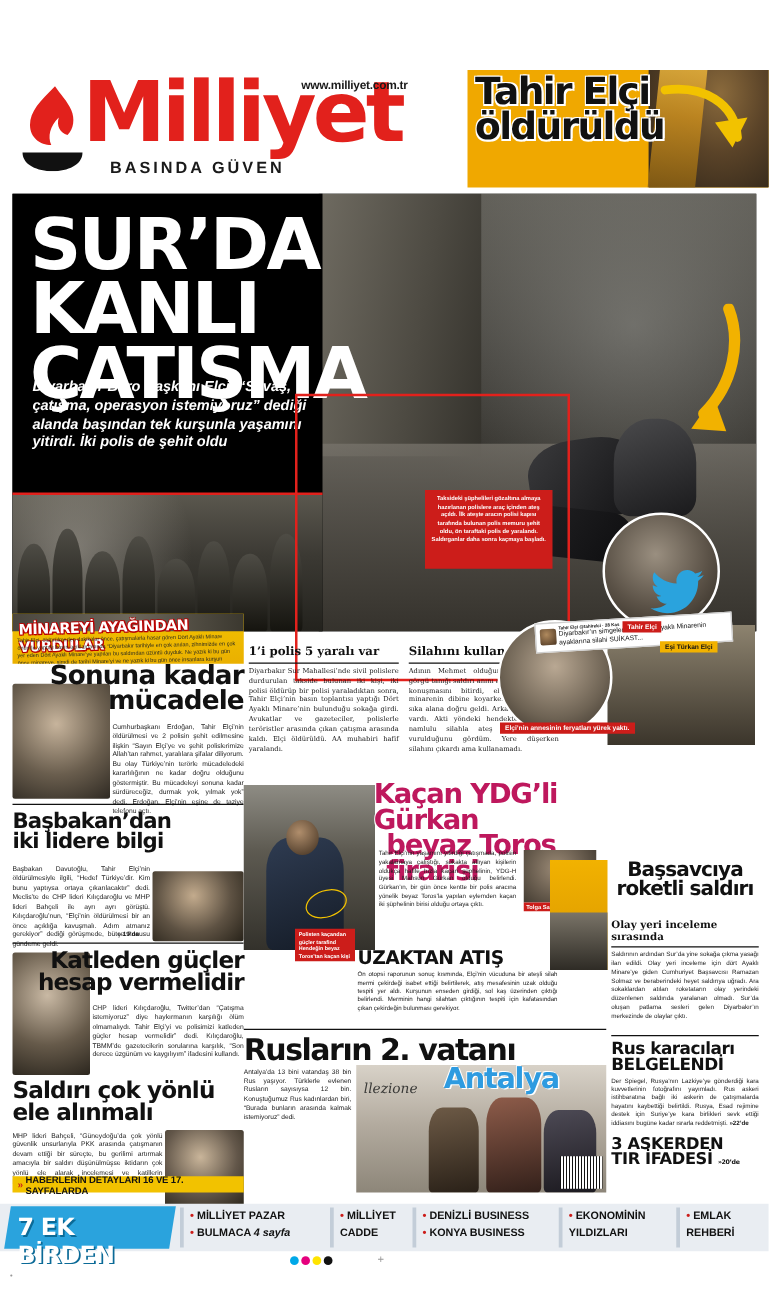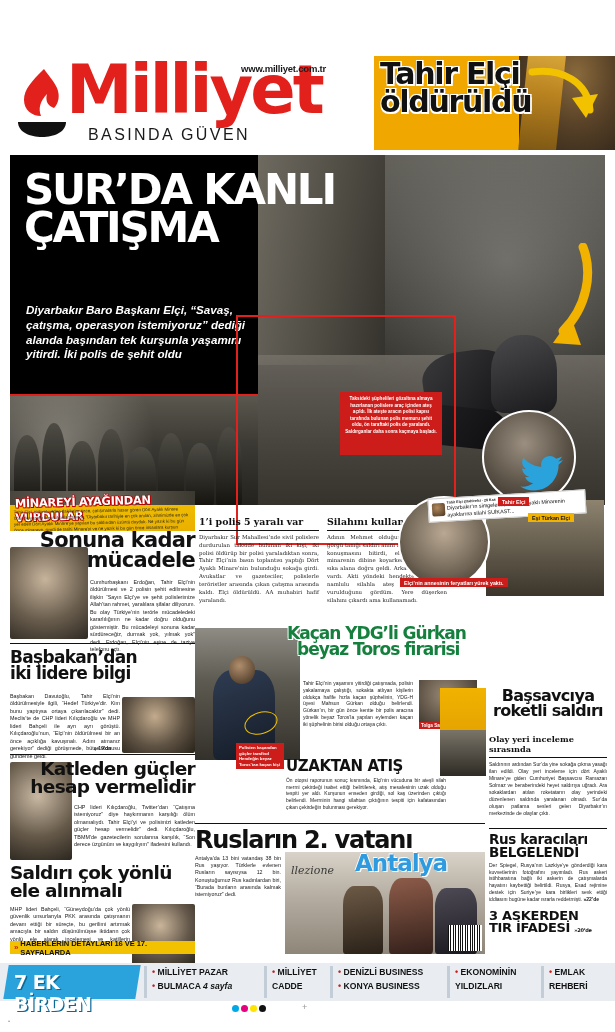--- a/index.html
+++ b/index.html
@@ -25,21 +25,21 @@
     font-weight: bold; font-size: 67px; letter-spacing: -3px;
     color: #e2211c; line-height: 1;
   }
   .mh-web {
     position: absolute; left: 241px; top: 8px;
     font-size: 9.5px; font-weight: bold; color: #1a1a1a;
     letter-spacing: -0.2px;
   }
   .mh-slogan {
     position: absolute; left: 88px; top: 71px;
-    font-size: 16px; font-weight: normal; color: #1a1a1a;
+    font-size: 13px; font-weight: bold; color: #1a1a1a;
     letter-spacing: 2.4px;
   }
   .mh-date {
     position: absolute; left: 257px; top: 122px;
     font-size: 6.6px; font-weight: bold; color: #111; line-height: 1.35;
     text-align: right; width: 112px;
   }
   .mh-rule { position: absolute; left: 14px; top: 148px; width: 356px; height: 3px; background: #e2211c; }
 
   
@@ -85,21 +85,21 @@
   .hp-fig3 { position:absolute; left:122px; top:250px; width:130px; height:40px;
     background: linear-gradient(120deg,#2b2b2d,#0d0d0f); border-radius:30px; transform: rotate(6deg); }
   .hp-wall { position:absolute; left:0; top:0; width:130px; height:210px;
     background: linear-gradient(100deg,#6f6b61 0%, #4d4a42 60%, #34322c 100%); }
   .hp-arrow { position:absolute; right:6px; top:88px; width:86px; height:120px; }
 
   .hero-mask { position: absolute; left: 0; top: 0; width: 248px; height: 350px; background: #000; }
   .hero-h1 {
     position: absolute; left: 14px; top: 16px; width: 340px;
     font-family: "DejaVu Sans", sans-serif;
-    font-weight: bold; font-size: 42px; line-height: 0.90;
+    font-weight: bold; font-size: 57px; line-height: 0.90;
     color: #fff; letter-spacing: -2.2px;
   }
   .hero-h1 .l2 { display: block; }
   .hero-deck {
     position: absolute; left: 16px; top: 148px; width: 226px;
     font-family: "Liberation Sans", sans-serif;
     font-style: italic; font-weight: bold; font-size: 11.6px; line-height: 1.28;
     color: #fff;
   }
   .hero-crowd {
@@ -180,23 +180,23 @@
 
   
   .kacan { position:absolute; left:195px; top:628px; width:290px; height:132px; background:#fff; }
   .kacan-photo { position:absolute; left:0; top:0; width:105px; height:132px;
     background: linear-gradient(180deg,#8e8c84 0%,#5d5a51 40%,#33312b 100%); overflow:hidden; }
   .kp-man { position:absolute; left:18px; top:42px; width:62px; height:90px;
     background: linear-gradient(160deg,#2f3c52,#141b26); border-radius:30% 30% 8% 8%; }
   .kp-head { position:absolute; left:34px; top:28px; width:26px; height:28px; border-radius:50%;
     background: radial-gradient(circle at 40% 35%,#b08e6c,#3d2d1e); }
   .kacan-h {
-    position:absolute; left:92px; top:-2px; width:186px;
-    font-family:"DejaVu Sans", sans-serif; font-weight:bold; font-size:17px;
-    color:#15803d; line-height:0.94; letter-spacing:-1px;
+    position:absolute; left:104px; top:-2px; width:186px;
+    font-family:"DejaVu Sans", sans-serif; font-weight:bold; font-size:22px;
+    color:#be185d; line-height:0.94; letter-spacing:-1px;
     text-shadow: 1.4px 1.4px 0 #fff, -0.7px -0.7px 0 #fff, 1.4px -0.7px 0 #fff, -0.7px 1.4px 0 #fff;
   }
   .kacan-h .l2 { display:block; padding-left:10px; }
   .kacan-body { position:absolute; left:108px; top:52px; width:110px; font-size:5px; line-height:1.35; color:#1a1a1a; text-align:justify;}
   .tolga { position:absolute; left:224px; top:52px; width:58px; }
   .tolga-photo{ width:58px; height:42px; background: radial-gradient(circle at 45% 35%,#9b8a76,#3a332a); }
   .tolga-tag { background:#cc1d1a; color:#fff; font-size:4.6px; font-weight:bold; padding:1px 2px; line-height:1.15; }
 
   
   .uzaktan { position:absolute; left:286px; top:757px; width:160px; }

